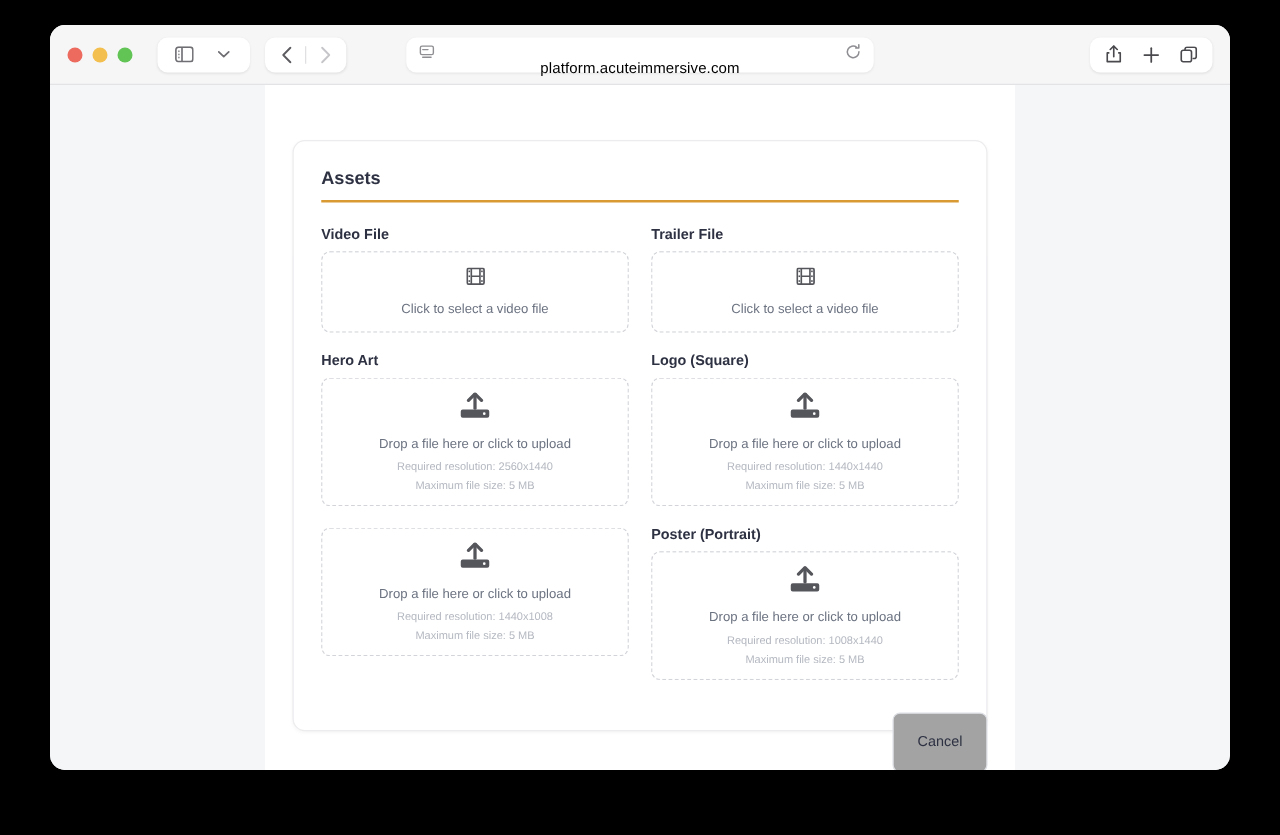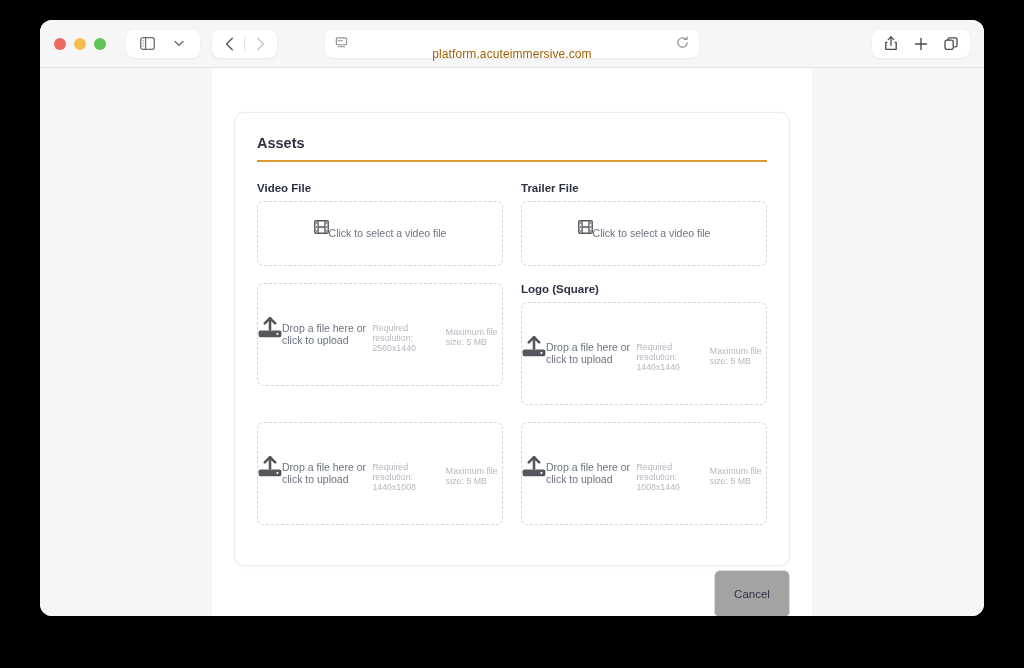--- a/index.html
+++ b/index.html
@@ -74,21 +74,21 @@
     border-radius: 8px;
     display: flex;
     align-items: center;
     padding: 0 10px;
     box-shadow: 0 1px 2px rgba(0,0,0,0.06);
   }
   #address-url {
     flex: 1;
     text-align: center;
     font-size: 12px;
-    color: #a16207;
+    color: #000000;
     letter-spacing: 0.1px;
     margin-top: 20px;
   }
 
   #right-tools {
     position: absolute;
     right: 14px;
     display: flex;
     align-items: center;
     background: #ffffff;
@@ -151,21 +151,21 @@
     font-size: 11.5px;
     color: #2d3142;
     font-weight: bold;
     margin-bottom: 7px;
   }
 
   .dropzone {
     border: 1.4px dashed #d2d4d9;
     border-radius: 7px;
     display: flex;
-    flex-direction: row;
+    flex-direction: column;
     align-items: center;
     justify-content: center;
     cursor: pointer;
     background: #ffffff;
   }
   .dropzone.video { height: 65px; }
   .dropzone.image { height: 103px; }
 
   .dz-icon { margin-bottom: 8px; display: block; }
   .dz-main {
@@ -346,20 +346,21 @@
                   <rect x="12.7" y="2.6" width="1.4" height="1.4" fill="#55565c"></rect>
                   <rect x="12.7" y="6.8" width="1.4" height="1.4" fill="#55565c"></rect>
                   <rect x="12.7" y="10.9" width="1.4" height="1.4" fill="#55565c"></rect>
                 </svg>
               </span>
               <div class="dz-main">Click to select a video file</div>
             </div>
           </div>
 
           <div>
+            <div class="asset-field-label">Hero Art</div>
             <div class="dropzone image">
               <span class="dz-icon">
                 <svg width="24" height="22" viewBox="0 0 24 22" fill="none">
                   <path d="M12 1.2L12 12.5" stroke="#55565c" stroke-width="2.6" stroke-linecap="round"></path>
                   <path d="M6.8 6.3L12 1.1L17.2 6.3" stroke="#55565c" stroke-width="2.6" stroke-linecap="round" stroke-linejoin="round"></path>
                   <path d="M2.2 13.5H21.8A1.6 1.6 0 0 1 23.4 15.1V18.6A1.6 1.6 0 0 1 21.8 20.2H2.2A1.6 1.6 0 0 1 0.6 18.6V15.1A1.6 1.6 0 0 1 2.2 13.5Z" fill="#55565c"></path>
                   <circle cx="19.4" cy="16.9" r="1.05" fill="#ffffff"></circle>
                 </svg>
               </span>
               <div class="dz-main">Drop a file here or click to upload</div>
@@ -395,20 +396,21 @@
                   <circle cx="19.4" cy="16.9" r="1.05" fill="#ffffff"></circle>
                 </svg>
               </span>
               <div class="dz-main">Drop a file here or click to upload</div>
               <div class="dz-sub">Required resolution: 1440x1008</div>
               <div class="dz-sub2">Maximum file size: 5 MB</div>
             </div>
           </div>
 
           <div>
+            <div class="asset-field-label">Poster (Portrait)</div>
             <div class="dropzone image">
               <span class="dz-icon">
                 <svg width="24" height="22" viewBox="0 0 24 22" fill="none">
                   <path d="M12 1.2L12 12.5" stroke="#55565c" stroke-width="2.6" stroke-linecap="round"></path>
                   <path d="M6.8 6.3L12 1.1L17.2 6.3" stroke="#55565c" stroke-width="2.6" stroke-linecap="round" stroke-linejoin="round"></path>
                   <path d="M2.2 13.5H21.8A1.6 1.6 0 0 1 23.4 15.1V18.6A1.6 1.6 0 0 1 21.8 20.2H2.2A1.6 1.6 0 0 1 0.6 18.6V15.1A1.6 1.6 0 0 1 2.2 13.5Z" fill="#55565c"></path>
                   <circle cx="19.4" cy="16.9" r="1.05" fill="#ffffff"></circle>
                 </svg>
               </span>
               <div class="dz-main">Drop a file here or click to upload</div>

